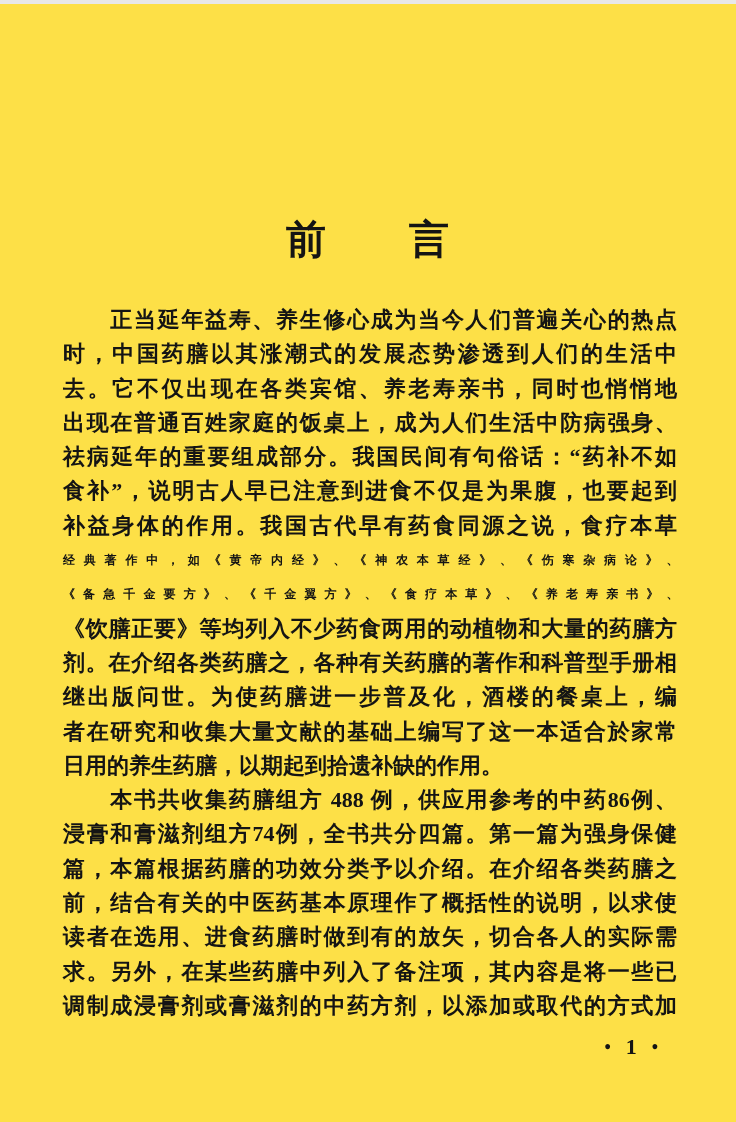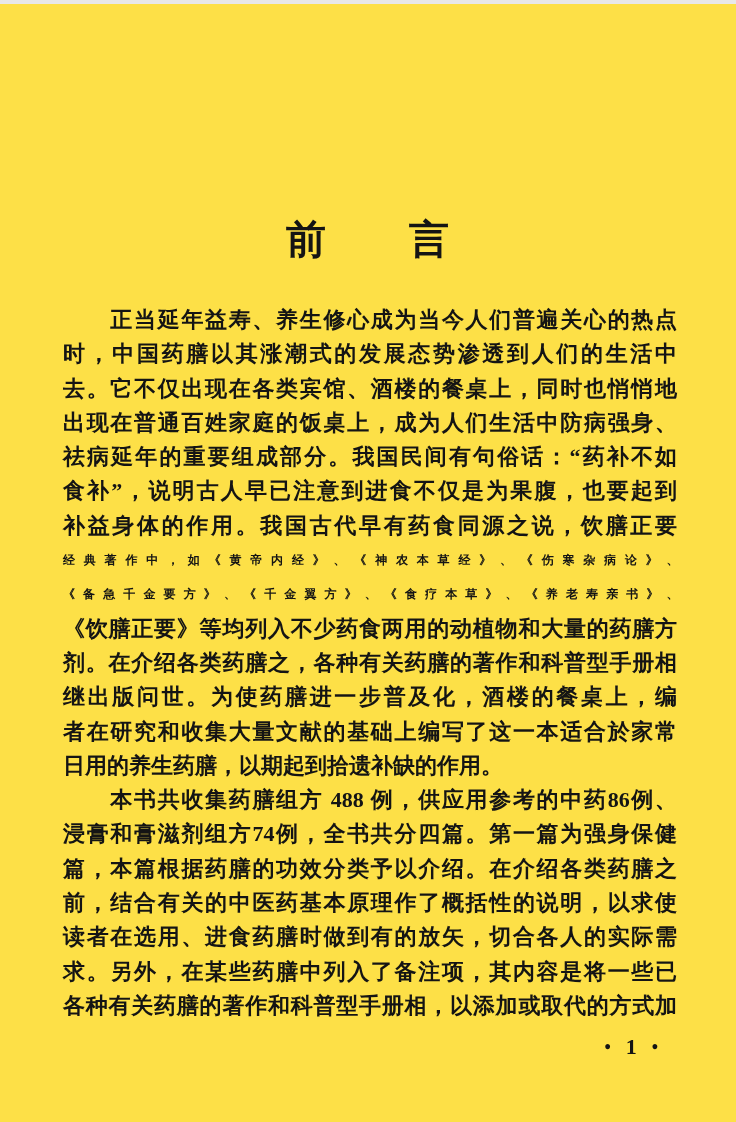--- a/index.html
+++ b/index.html
@@ -70,39 +70,39 @@
 </head>
 <body>
 
 <div class="page">
 
   <div class="title">前　　言</div>
 
   <div class="body-text">
     <div class="line">　　正当延年益寿、养生修心成为当今人们普遍关心的热点</div>
     <div class="line">时，中国药膳以其涨潮式的发展态势渗透到人们的生活中</div>
-    <div class="line">去。它不仅出现在各类宾馆、酒楼的餐桌上，同时也悄悄地</div>
+    <div class="line">去。它不仅出现在各类宾馆、养老寿亲书，同时也悄悄地</div>
     <div class="line">出现在普通百姓家庭的饭桌上，成为人们生活中防病强身、</div>
     <div class="line">祛病延年的重要组成部分。我国民间有句俗话：“药补不如</div>
     <div class="line">食补”，说明古人早已注意到进食不仅是为果腹，也要起到</div>
-    <div class="line">补益身体的作用。我国古代早有药食同源之说，饮膳正要</div>
+    <div class="line">补益身体的作用。我国古代早有药食同源之说，食疗本草</div>
     <div class="line squeeze">经典著作中，如《黄帝内经》、《神农本草经》、《伤寒杂病论》、</div>
     <div class="line squeeze">《备急千金要方》、《千金翼方》、《食疗本草》、《养老寿亲书》、</div>
     <div class="line">《饮膳正要》等均列入不少药食两用的动植物和大量的药膳方</div>
     <div class="line">剂。在介绍各类药膳之，各种有关药膳的著作和科普型手册相</div>
     <div class="line">继出版问世。为使药膳进一步普及化，酒楼的餐桌上，编</div>
     <div class="line">者在研究和收集大量文献的基础上编写了这一本适合於家常</div>
     <div class="line para-end">日用的养生药膳，以期起到拾遗补缺的作用。</div>
     <div class="line">　　本书共收集药膳组方 488 例，供应用参考的中药86例、</div>
     <div class="line">浸膏和膏滋剂组方74例，全书共分四篇。第一篇为强身保健</div>
     <div class="line">篇，本篇根据药膳的功效分类予以介绍。在介绍各类药膳之</div>
     <div class="line">前，结合有关的中医药基本原理作了概括性的说明，以求使</div>
     <div class="line">读者在选用、进食药膳时做到有的放矢，切合各人的实际需</div>
     <div class="line">求。另外，在某些药膳中列入了备注项，其内容是将一些已</div>
-    <div class="line">各种有关药膳的著作和科普型手册相，以添加或取代的方式加</div>
+    <div class="line">调制成浸膏剂或膏滋剂的中药方剂，以添加或取代的方式加</div>
   </div>
 
   <div class="page-num">
     <span class="dot">•</span>
     <span class="num">1</span>
     <span class="dot">•</span>
   </div>
 
 </div>
 

